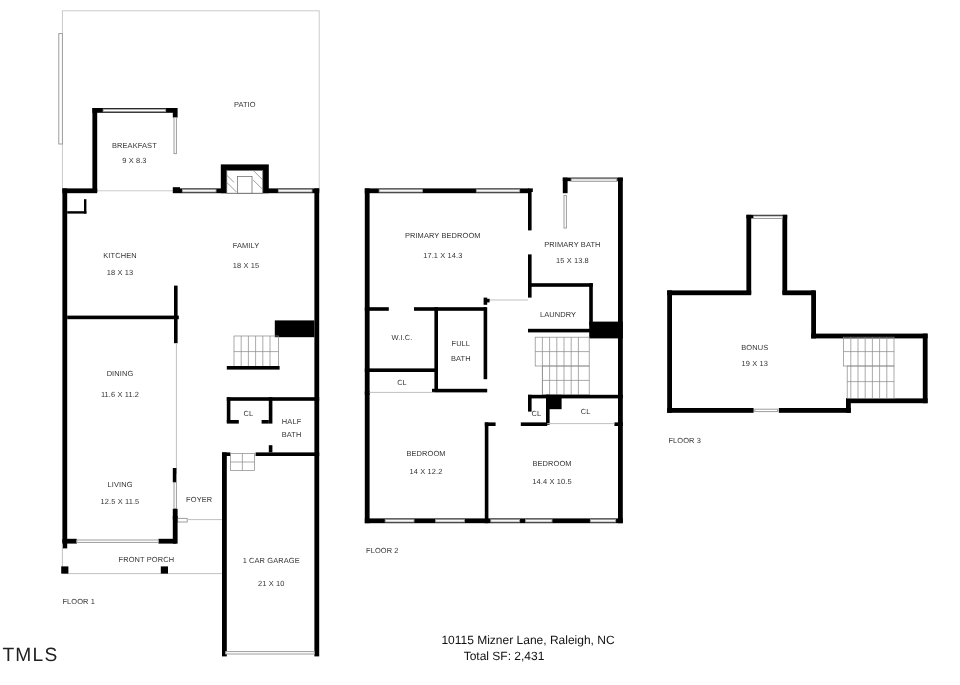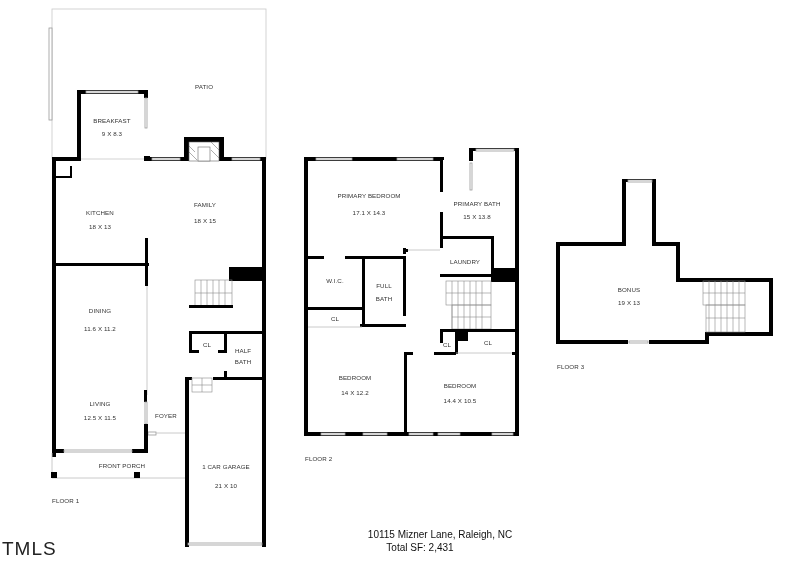--- a/index.html
+++ b/index.html
@@ -5,21 +5,21 @@
   html, body { margin:0; padding:0; background:#ffffff; }
   body { width:800px; height:571px; position:relative; overflow:hidden; font-family:"Liberation Sans", sans-serif; }
   #plan { position:absolute; left:0; top:0; width:800px; height:571px; }
   .lbl { font-family:"Liberation Sans", sans-serif; font-size:6.2px; fill:#333333; text-anchor:middle; letter-spacing:0.1px; }
   .lbl-l { text-anchor:start; }
   .wall { fill:#000000; }
   .win { fill:#ffffff; stroke:#9a9a9a; stroke-width:0.8; }
   .thin { stroke:#bdbdbd; stroke-width:0.8; fill:none; }
   .stair { stroke:#8a8a8a; stroke-width:0.6; fill:none; }
   .footer { position:absolute; left:0; width:800px; text-align:center; font-family:"Liberation Sans", sans-serif; font-size:10px; color:#111; }
-  .mls { position:absolute; left:2px; top:538px; font-family:"Liberation Sans", sans-serif; font-size:19px; color:#222; letter-spacing:1px; }
+  .mls { position:absolute; left:2px; top:538px; font-family:"Liberation Sans", sans-serif; font-size:16px; color:#222; letter-spacing:1px; }
 </style>
 </head>
 <body>
 
 <svg id="plan" viewBox="0 0 800 571" xmlns="http://www.w3.org/2000/svg">
 
   <g>
 
     <rect x="52" y="9" width="214" height="150" fill="none" stroke="#c8c8c8" stroke-width="0.8"></rect>
     <rect x="49" y="28" width="3" height="92" class="win"></rect>

